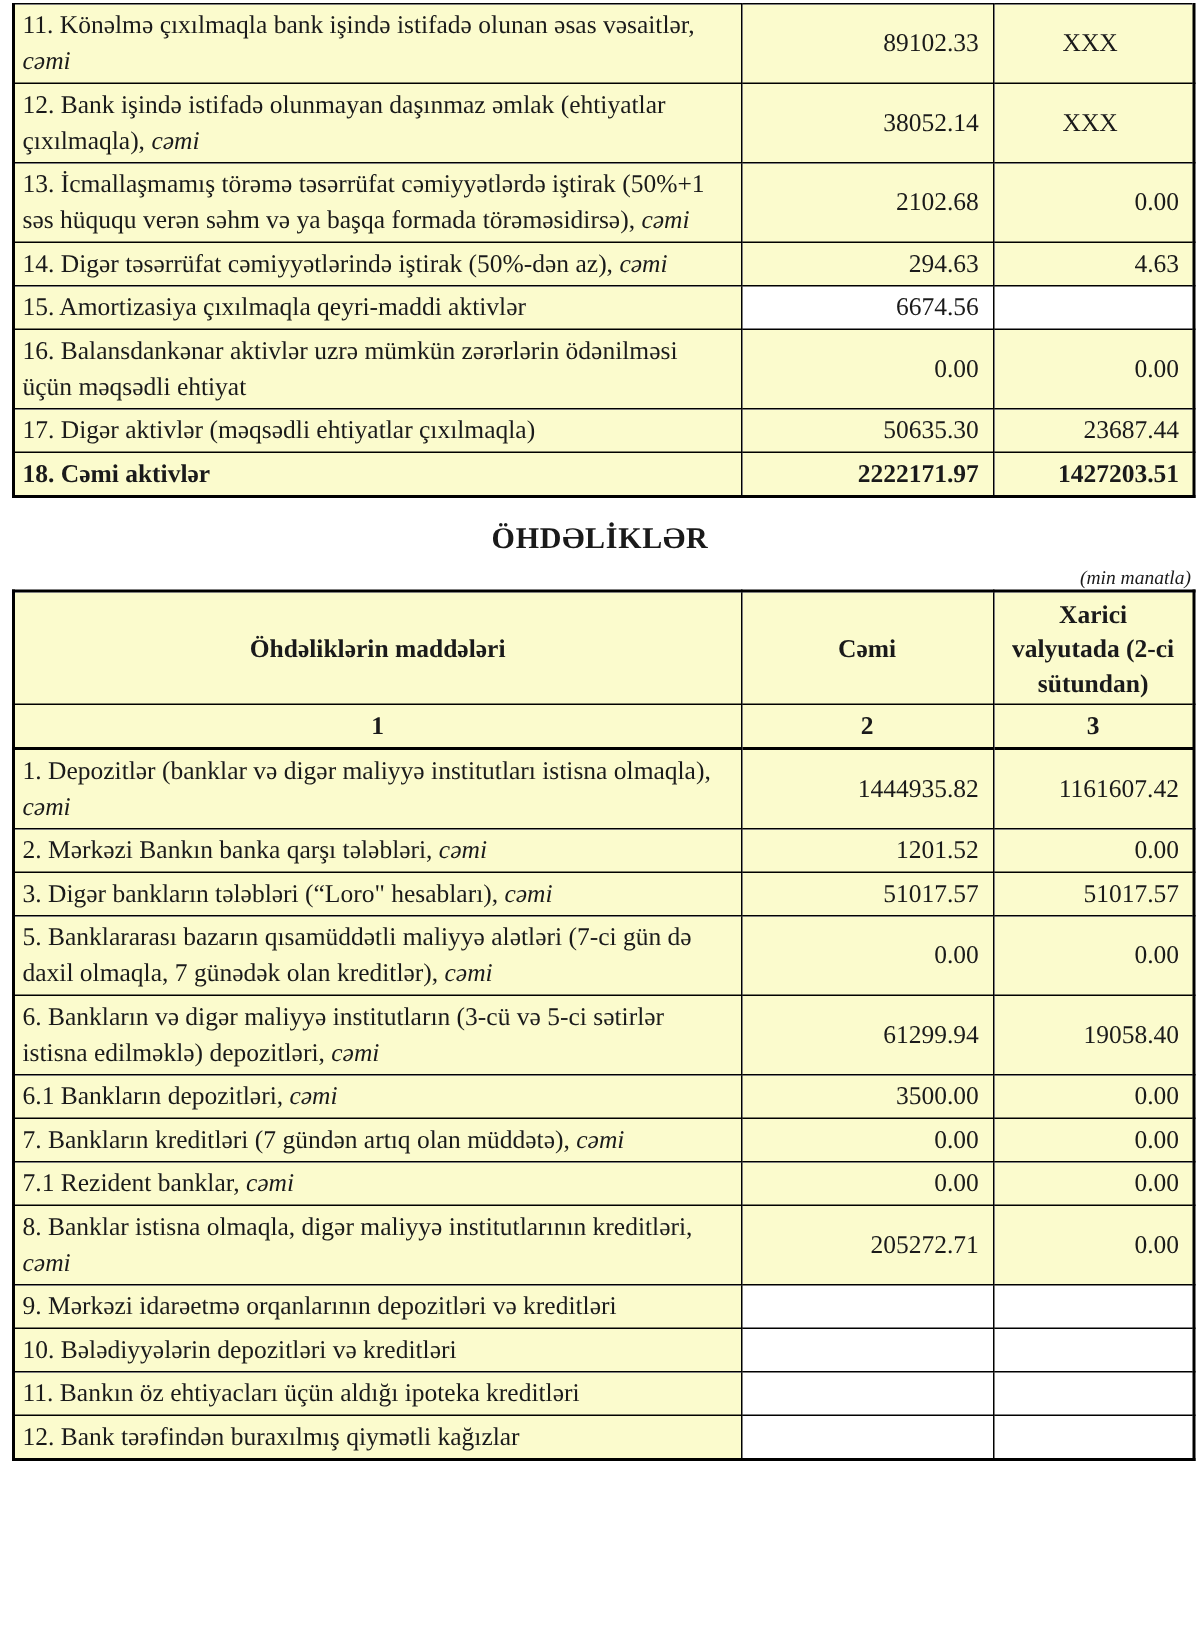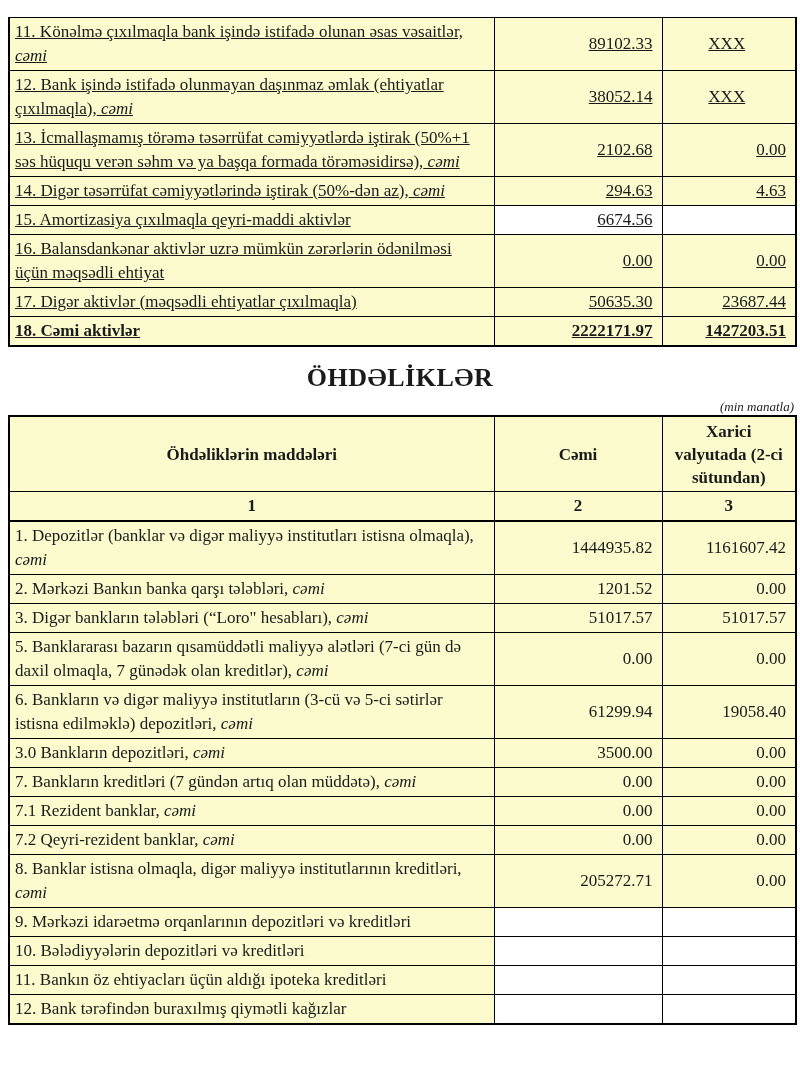--- a/index.html
+++ b/index.html
@@ -44,40 +44,40 @@
     text-align: right;
     background: var(--cell-yellow);
     font-variant-numeric: tabular-nums;
   }
   table.fin-table td.white { background: var(--cell-white); }
   table.fin-table td.center { text-align: center; padding-right: 8px; }
   .bold { font-weight: bold; }
   .it { font-style: italic; }
 
   
-  table.assets { margin-top: 17px; border-top-width: 1px; text-decoration: underline; }
+  table.assets { margin-top: 2px; border-top-width: 1px; }
 
   
   table.liab thead th {
     background: var(--cell-yellow);
     font-weight: bold;
     padding: 2px 6px;
   }
   table.liab thead tr.head-row th { height: 70px; line-height: 23px; }
   table.liab thead tr.num-row th {
     height: 26px;
     line-height: 22px;
     padding: 1px 4px;
     border-bottom: 2px solid #000;
   }
 
   .section-title {
     text-align: center;
     font-weight: bold;
-    font-size: 26px;
+    font-size: 20px;
     letter-spacing: 0.5px;
     margin: 16px 0 6px 0;
   }
   .unit-note {
     text-align: right;
     font-style: italic;
     font-size: 13px;
     line-height: 15px;
     margin: 0 6px 1px 0;
   }
@@ -179,36 +179,31 @@
           <td class="label"><span>5. Banklararası bazarın qısamüddətli maliyyə alətləri (7-ci gün də daxil olmaqla, 7 günədək olan kreditlər),</span><span class="it"> cəmi</span></td>
           <td class="num">0.00</td>
           <td class="num">0.00</td>
         </tr>
         <tr>
           <td class="label"><span>6. Bankların və digər maliyyə institutların (3-cü və 5-ci sətirlər istisna edilməklə) depozitləri,</span><span class="it"> cəmi</span></td>
           <td class="num">61299.94</td>
           <td class="num">19058.40</td>
         </tr>
         <tr>
-          <td class="label"><span>3.0  Bankların depozitləri,</span><span class="it"> cəmi</span></td>
+          <td class="label"><span>6.1  Bankların depozitləri,</span><span class="it"> cəmi</span></td>
           <td class="num">3500.00</td>
           <td class="num">0.00</td>
         </tr>
         <tr>
           <td class="label"><span>7. Bankların kreditləri (7 gündən artıq olan müddətə),</span><span class="it"> cəmi</span></td>
           <td class="num">0.00</td>
           <td class="num">0.00</td>
         </tr>
         <tr>
           <td class="label"><span>7.1 Rezident banklar,</span><span class="it"> cəmi</span></td>
-          <td class="num">0.00</td>
-          <td class="num">0.00</td>
-        </tr>
-        <tr>
-          <td class="label"><span>7.2 Qeyri-rezident banklar,</span><span class="it"> cəmi</span></td>
           <td class="num">0.00</td>
           <td class="num">0.00</td>
         </tr>
         <tr>
           <td class="label"><span>8. Banklar istisna olmaqla, digər maliyyə institutlarının kreditləri,</span><span class="it"> cəmi</span></td>
           <td class="num">205272.71</td>
           <td class="num">0.00</td>
         </tr>
         <tr>
           <td class="label"><span>9. Mərkəzi idarəetmə orqanlarının depozitləri və kreditləri</span></td>

